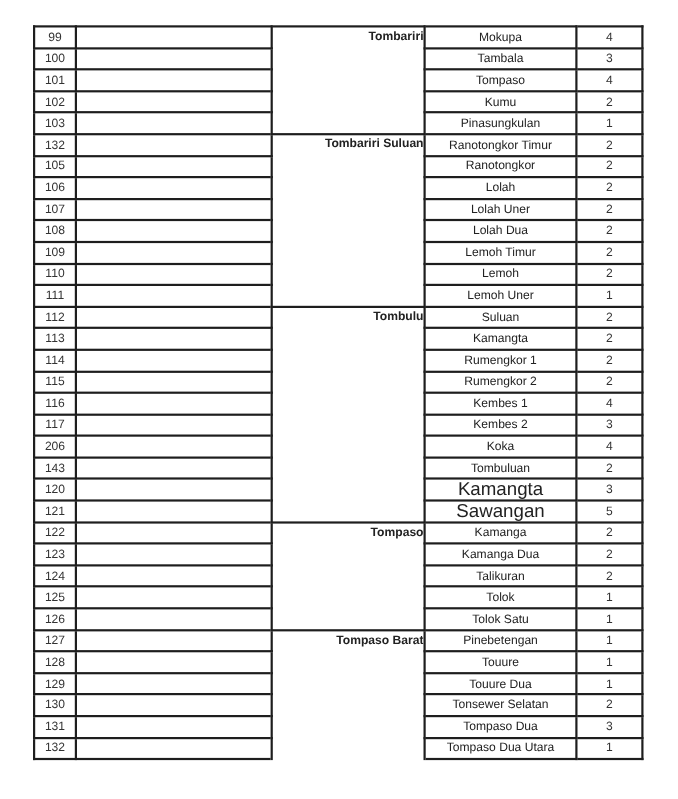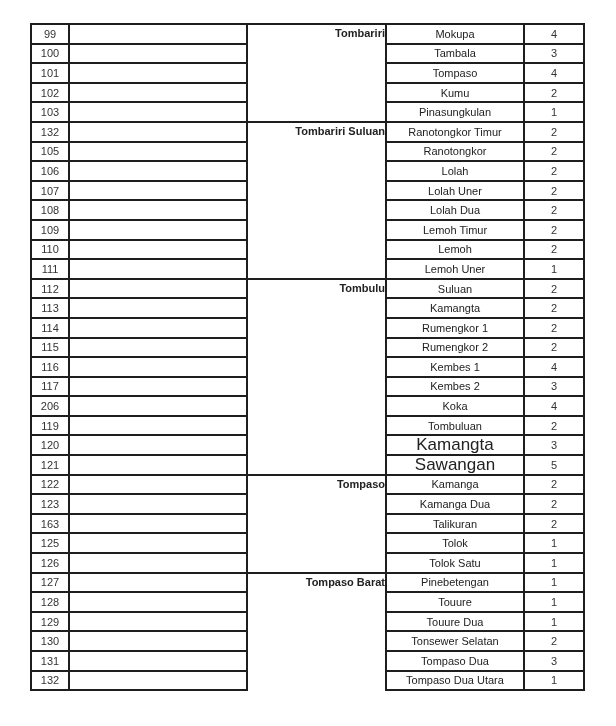--- a/index.html
+++ b/index.html
@@ -184,21 +184,21 @@
         <td class="desa">Kembes 2</td>
         <td class="val">3</td>
       </tr>
       <tr>
         <td class="no">206</td>
         <td class="blank"></td>
         <td class="desa">Koka</td>
         <td class="val">4</td>
       </tr>
       <tr>
-        <td class="no">119</td>
+        <td class="no">143</td>
         <td class="blank"></td>
         <td class="desa">Tombuluan</td>
         <td class="val">2</td>
       </tr>
       <tr>
         <td class="no">120</td>
         <td class="blank"></td>
         <td class="desa big">Kamangta</td>
         <td class="val">3</td>
       </tr>
@@ -215,21 +215,21 @@
         <td class="desa">Kamanga</td>
         <td class="val">2</td>
       </tr>
       <tr>
         <td class="no">123</td>
         <td class="blank"></td>
         <td class="desa">Kamanga Dua</td>
         <td class="val">2</td>
       </tr>
       <tr>
-        <td class="no">163</td>
+        <td class="no">124</td>
         <td class="blank"></td>
         <td class="desa">Talikuran</td>
         <td class="val">2</td>
       </tr>
       <tr>
         <td class="no">125</td>
         <td class="blank"></td>
         <td class="desa">Tolok</td>
         <td class="val">1</td>
       </tr>

